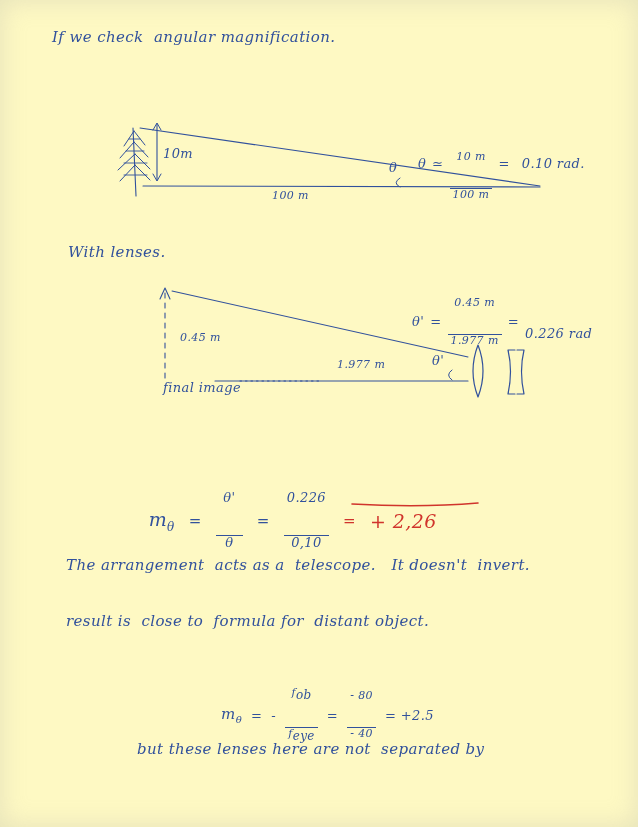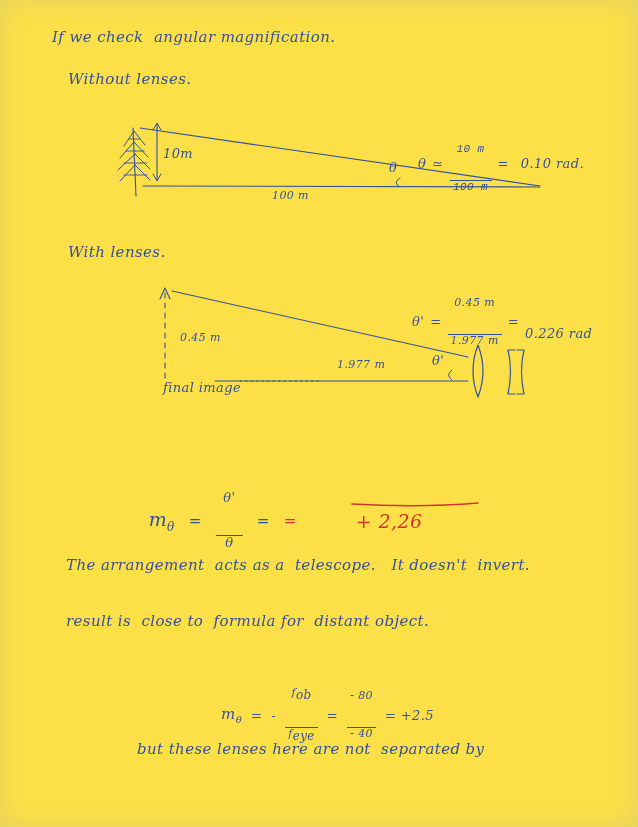--- a/index.html
+++ b/index.html
@@ -4,21 +4,21 @@
 <style>
   html, body {
     margin: 0;
     padding: 0;
     background: #ffffff;
   }
   #page {
     position: relative;
     width: 638px;
     height: 827px;
-    background: #fde047;
+    background: #fef9c3;
     overflow: hidden;
     font-family: "DejaVu Sans", sans-serif;
   }
   
   #page::before {
     content: "";
     position: absolute;
     inset: 0;
     box-shadow: inset 0 0 26px rgba(170,170,165,0.30);
     pointer-events: none;
@@ -50,21 +50,20 @@
   svg { position: absolute; left: 0; top: 0; overflow: visible; }
   .ink { stroke: #31519c; fill: none; stroke-linecap: round; stroke-linejoin: round; }
   .underline-red { stroke: #d0342c; stroke-width: 1.6; fill: none; stroke-linecap: round; }
 </style>
 </head>
 <body>
 
 <div id="page">
 
   <div class="hw lg" style="left:52px; top:28px;">If we check  angular magnification.</div>
-  <div class="hw lg" style="left:68px; top:70px;">Without lenses.</div>
   <div class="hw lg" style="left:68px; top:243px;">With lenses.</div>
 
   <svg width="638" height="827">
 
     <path class="ink" stroke-width="1.1" d="M133 128 L136 196"></path>
 
     <path class="ink" stroke-width="1" d="M134 131 L124 146 M134 131 L145 145"></path>
     <path class="ink" stroke-width="1" d="M134 142 L120 158 M134 142 L148 157"></path>
     <path class="ink" stroke-width="1" d="M135 154 L118 170 M135 154 L150 169"></path>
     <path class="ink" stroke-width="1" d="M135 165 L120 181 M135 165 L150 180"></path>
@@ -80,21 +79,21 @@
     <path class="ink" stroke-width="1" d="M400 178 Q392 183 400 187"></path>
   </svg>
 
   <div class="hw md" style="left:163px; top:146px;">10m</div>
   <div class="hw sm" style="left:272px; top:189px;">100 m</div>
   <div class="hw md" style="left:389px; top:160px;">θ</div>
 
   <div style="position:absolute; left:418px; top:114px; display:flex; align-items:center; gap:6px;">
     <span class="hw md" style="position:relative;left:0;top:0;">θ</span>
     <span class="hw md" style="position:relative;left:0;top:0;">≃</span>
-    <span class="hw sm frac" style="position:relative;left:0;top:4px;font-family:Liberation Mono, monospace;">
+    <span class="hw sm frac" style="position:relative;left:0;top:12px;">
       <span class="num">10 m</span>
       <span class="den">100 m</span>
     </span>
     <span class="hw md" style="position:relative;left:0;top:0;">=</span>
     <span class="hw md" style="position:relative;left:6px;top:0;">0.10 rad.</span>
   </div>
 
   <svg width="638" height="827">
 
     <path class="ink" stroke-width="1.1" stroke-dasharray="5 5" d="M165 293 L165 381"></path>
@@ -133,22 +132,26 @@
   <div style="position:absolute; left:110px; top:462px; display:flex; align-items:center; gap:14px;">
     <span class="hw xl" style="position:relative;left:0;top:0;">
       <span>m</span><sub style="font-size:12px;">θ</sub>
     </span>
     <span class="hw lg" style="position:relative;left:0;top:0;">=</span>
     <span class="hw md frac" style="position:relative;left:0;top:0;">
       <span class="num">θ'</span>
       <span class="den">θ</span>
     </span>
     <span class="hw lg" style="position:relative;left:0;top:0;">=</span>
+    <span class="hw md frac" style="position:relative;left:0;top:0;">
+      <span class="num">0.226</span>
+      <span class="den">0,10</span>
+    </span>
     <span class="hw lg red" style="position:relative;left:0;top:0;">=</span>
-    <span class="hw xl red" style="position:relative;left:0;top:0;margin-left:45px;">+ 2,26</span>
+    <span class="hw xl red" style="position:relative;left:0;top:0;">+ 2,26</span>
   </div>
   <svg width="638" height="827">
     <path class="underline-red" d="M352 504 Q420 508 478 503"></path>
   </svg>
 
   <div class="hw lg" style="left:66px; top:556px;">The arrangement  acts as a  telescope.   It doesn't  invert.</div>
   <div class="hw lg" style="left:66px; top:612px;">result is  close to  formula for  distant object.</div>
 
   <div style="position:absolute; left:190px; top:662px; display:flex; align-items:center; gap:9px;">
     <span class="hw lg" style="position:relative;left:0;top:0;">

